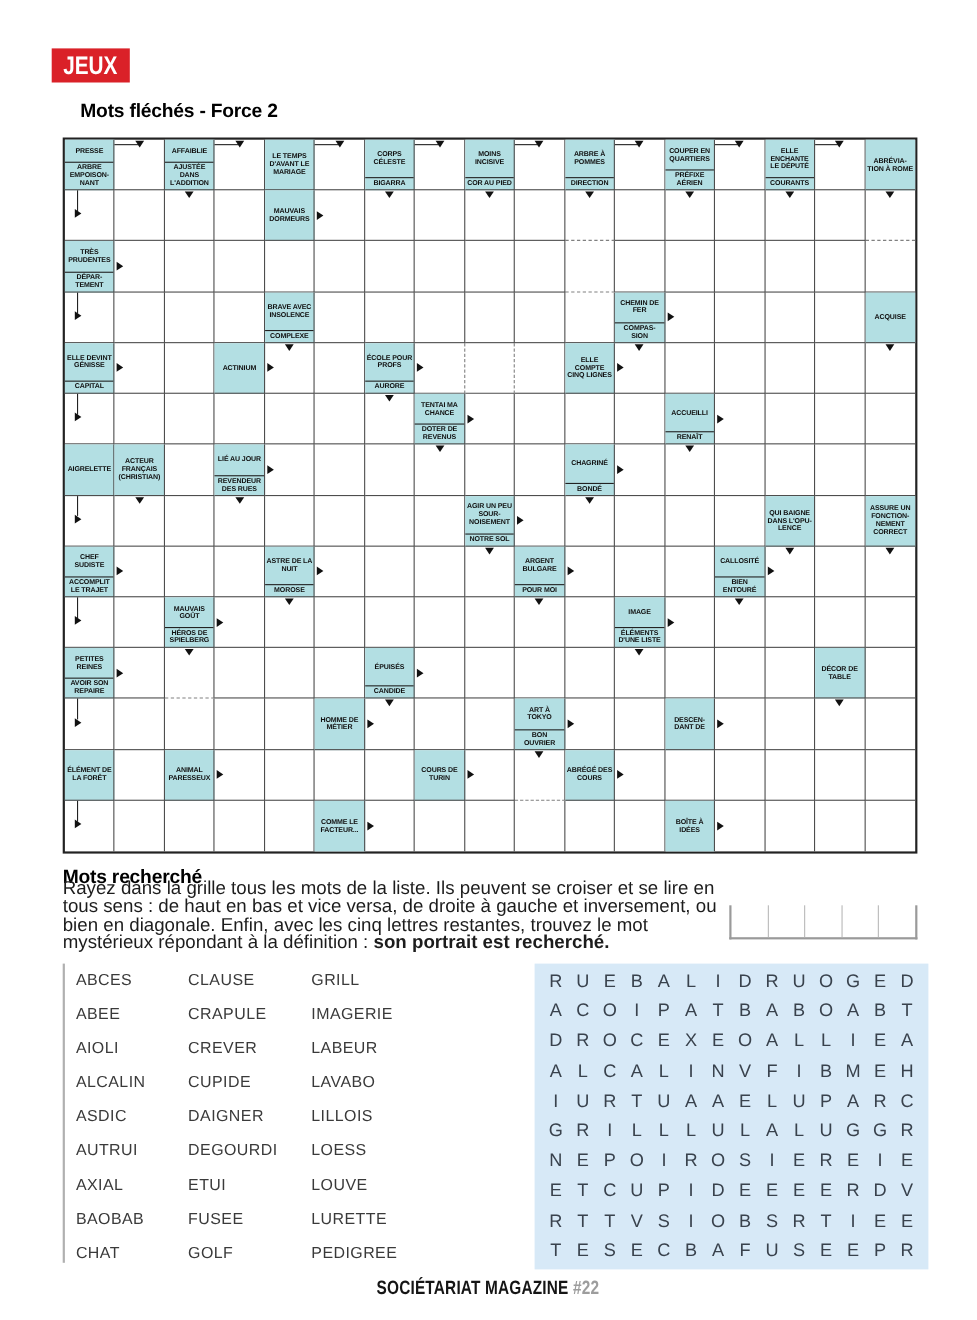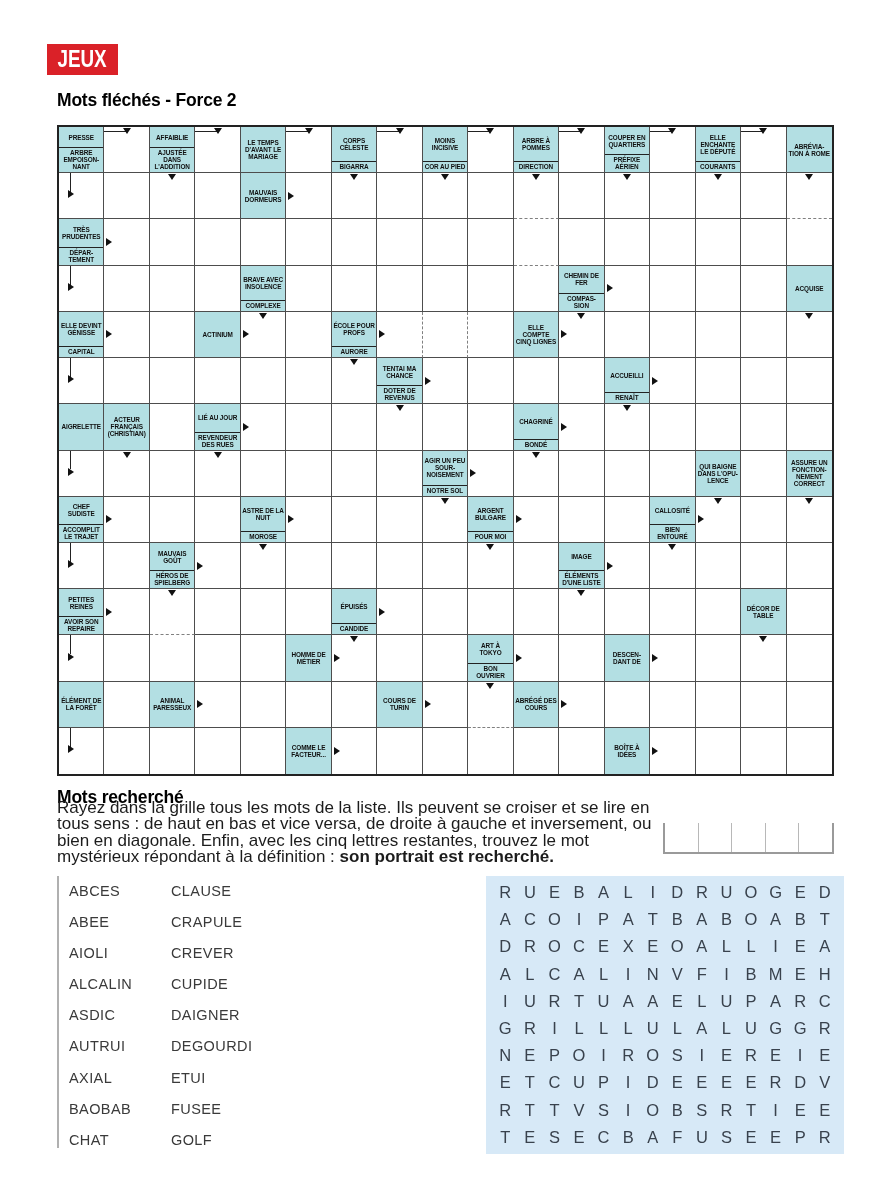--- a/index.html
+++ b/index.html
@@ -6,21 +6,21 @@
   html,body { background:#ffffff; }
   body { width:888px; height:1200px; font-family:"Liberation Sans", sans-serif; position:relative; }
   .page { position:relative; width:888px; height:1200px; background:#fff; overflow:hidden; }
 
   
   .badge { position:absolute; left:47px; top:44px; width:71px; height:31px; background:#da2128;
            display:flex; align-items:center; justify-content:center; }
   .badge span { color:#fff; font-weight:bold; font-size:23px; letter-spacing:0px;
                 transform:scaleX(0.82); display:inline-block; }
   .h1 { position:absolute; left:57px; font-size:17.5px; font-weight:bold; color:#000; letter-spacing:-0.2px; }
-  #h1-fleches { top:90px; }
+  #h1-fleches { top:90px;margin-left:16px; }
   #h2-melanges { top:787px; }
 
   
   #xw { position:absolute; left:57px; top:125px; width:777px; height:651px;
         border:2px solid #222; background:#fff;
         display:grid; grid-template-columns:repeat(17,1fr); grid-template-rows:repeat(14,1fr); }
   .xcell { position:relative; border-right:1px solid #4d4d4d; border-bottom:1px solid #4d4d4d; }
   .clue { background:#b3dfe3; display:flex; flex-direction:column; }
   .ct, .cb { display:flex; align-items:center; justify-content:center; text-align:center;
              font-size:6.4px; line-height:7px; font-weight:bold; color:#101010; padding:1px;
@@ -613,20 +613,31 @@
         <span class="witem">ABCES</span>
         <span class="witem">ABEE</span>
         <span class="witem">AIOLI</span>
         <span class="witem">ALCALIN</span>
         <span class="witem">ASDIC</span>
         <span class="witem">AUTRUI</span>
         <span class="witem">AXIAL</span>
         <span class="witem">BAOBAB</span>
         <span class="witem">CHAT</span>
       </div>
+      <div class="wcol" style="left: 224px;">
+        <span class="witem">GRILL</span>
+        <span class="witem">IMAGERIE</span>
+        <span class="witem">LABEUR</span>
+        <span class="witem">LAVABO</span>
+        <span class="witem">LILLOIS</span>
+        <span class="witem">LOESS</span>
+        <span class="witem">LOUVE</span>
+        <span class="witem">LURETTE</span>
+        <span class="witem">PEDIGREE</span>
+      </div>
     </div>
 
   <div id="ws">
       <div class="ws-cell">R</div>
       <div class="ws-cell">U</div>
       <div class="ws-cell">E</div>
       <div class="ws-cell">B</div>
       <div class="ws-cell">A</div>
       <div class="ws-cell">L</div>
       <div class="ws-cell">I</div>
@@ -758,14 +769,17 @@
       <div class="ws-cell">A</div>
       <div class="ws-cell">F</div>
       <div class="ws-cell">U</div>
       <div class="ws-cell">S</div>
       <div class="ws-cell">E</div>
       <div class="ws-cell">E</div>
       <div class="ws-cell">P</div>
       <div class="ws-cell">R</div>
     </div>
 
+  <div class="footer">
+    <span class="footer-inner"><span>SOCIÉTARIAT MAGAZINE </span><span class="footer-issue">#22</span></span>
+  </div>
 
 </div>
 
 </body></html>

